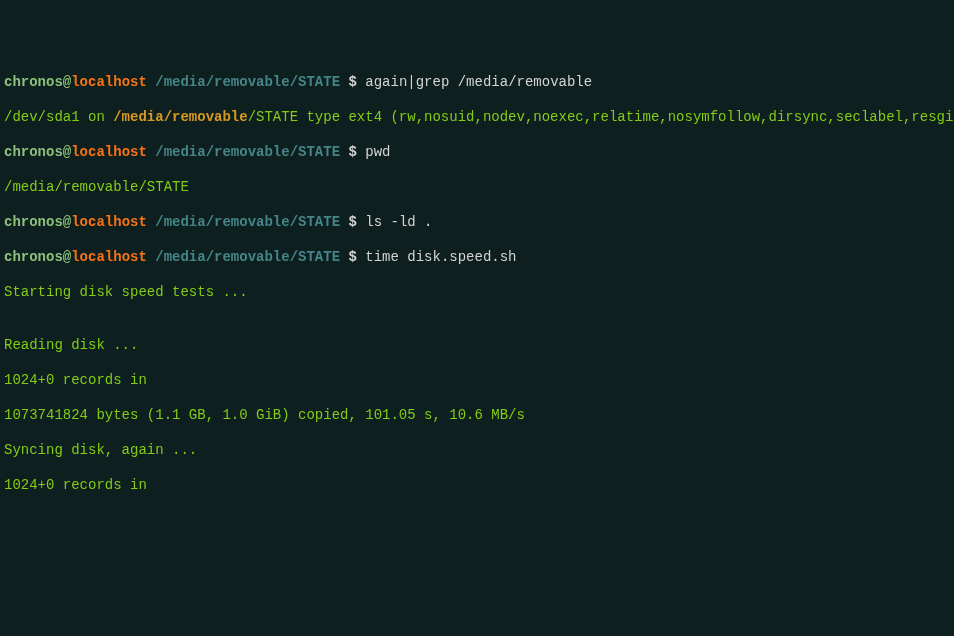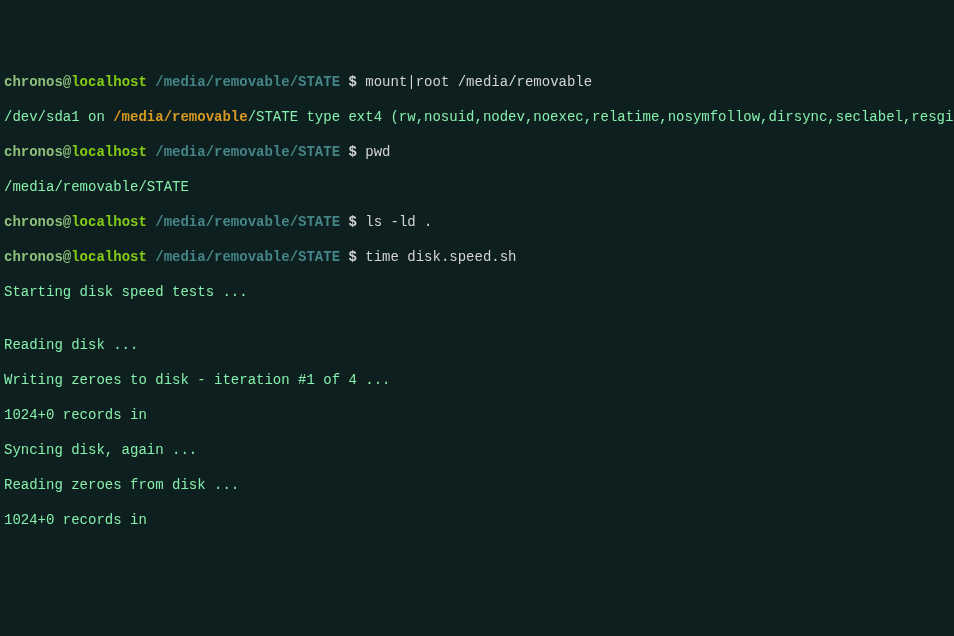--- a/index.html
+++ b/index.html
@@ -25,60 +25,59 @@
     .user {
       color: #8ec07c;
       font-weight: bold;
       font-family: Liberation Mono, monospace;
     }
     .at {
       color: #8ec07c;
       font-weight: bold;
     }
     .host {
-      color: #84cc16;
+      color: #f97316;
       font-weight: bold;
     }
     .path {
       color: #458588;
       font-weight: bold;
     }
     .prompt {
       color: #d4d4d4;
       font-weight: bold;
     }
     .command {
       color: #d4d4d4;
     }
     .output {
-      color: #86efac;
+      color: #84cc16;
     }
     .highlight {
       color: #d79921;
       font-weight: bold;
     }
   </style>
 </head>
 <body>
 
 
 
-<div><span class="line"><span class="user">chronos</span><span class="at">@</span><span class="host">localhost</span><span class="path"> /media/removable/STATE </span><span class="prompt">$ </span><span class="command">mount|root </span><span class="command">/media/removable</span></span>
+<div><span class="line"><span class="user">chronos</span><span class="at">@</span><span class="host">localhost</span><span class="path"> /media/removable/STATE </span><span class="prompt">$ </span><span class="command">again|grep </span><span class="command">/media/removable</span></span>
 <span class="line"><span class="output">/dev/sda1 on </span><span class="highlight">/media/removable</span><span class="output">/STATE type ext4 (rw,nosuid,nodev,noexec,relatime,nosymfollow,dirsync,seclabel,resgid=20119)</span></span>
 <span class="line"><span class="user">chronos</span><span class="at">@</span><span class="host">localhost</span><span class="path"> /media/removable/STATE </span><span class="prompt">$ </span><span class="command">pwd</span></span>
 <span class="line output">/media/removable/STATE</span>
 <span class="line"><span class="user">chronos</span><span class="at">@</span><span class="host">localhost</span><span class="path"> /media/removable/STATE </span><span class="prompt">$ </span><span class="command">ls -ld .</span></span>
 <span class="line"><span class="user">chronos</span><span class="at">@</span><span class="host">localhost</span><span class="path"> /media/removable/STATE </span><span class="prompt">$ </span><span class="command">time disk.speed.sh</span></span>
 <span class="line output">Starting disk speed tests ...</span>
 <span class="line output"></span>
 <span class="line output">Reading disk ...</span>
-<span class="line output">Writing zeroes to disk - iteration #1 of 4 ...</span>
 <span class="line output">1024+0 records in</span>
+<span class="line output">1073741824 bytes (1.1 GB, 1.0 GiB) copied, 101.05 s, 10.6 MB/s</span>
 <span class="line output">Syncing disk, again ...</span>
-<span class="line output">Reading zeroes from disk ...</span>
 <span class="line output">1024+0 records in</span>
 
 
 <span class="line output"></span>
 
 
 
 
 
 

